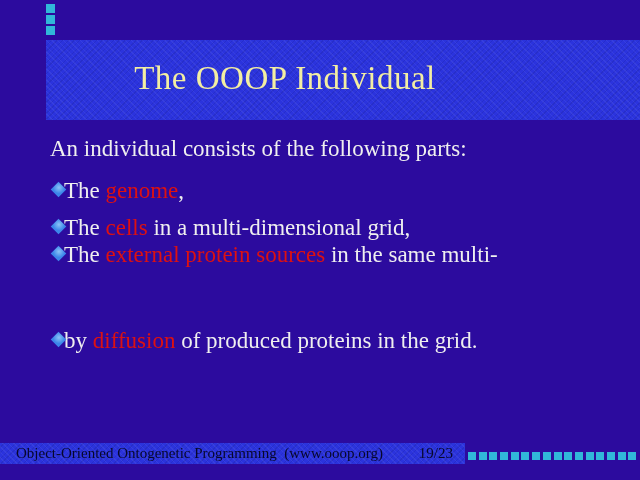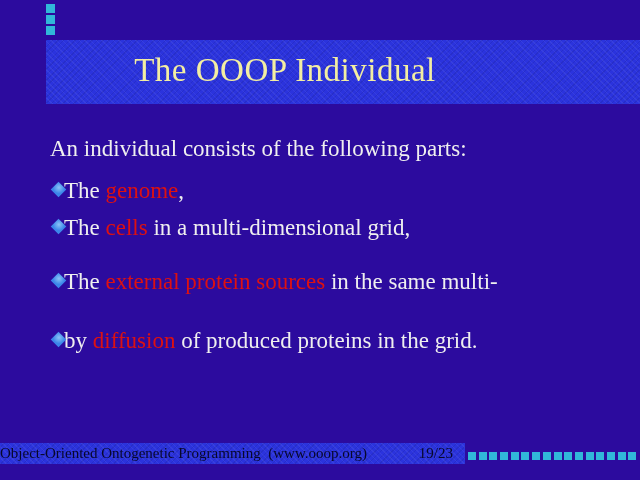--- a/index.html
+++ b/index.html
@@ -11,62 +11,62 @@
   .slide{position:absolute;inset:0;}
 
   
   .top-dots{position:absolute;left:46px;top:4px;display:flex;flex-direction:column;gap:2px;}
   .top-dots .sq{width:9px;height:9px;background:var(--cyan,#31b7d9);}
   .bottom-dots{position:absolute;left:468px;top:452px;display:flex;flex-direction:row;gap:2.7px;}
   .bottom-dots .sq{width:8px;height:8px;background:var(--cyan,#31b7d9);}
 
   
   .title-banner{
-    position:absolute;left:46px;top:40px;right:0;height:64px;
+    position:absolute;left:46px;top:40px;right:0;height:80px;
     background:var(--panel,#2b33dd);
     background-image:
       repeating-linear-gradient(45deg, rgba(255,255,255,0.06) 0 1px, transparent 1px 4px),
       repeating-linear-gradient(-45deg, rgba(0,0,40,0.10) 0 1px, transparent 1px 4px);
     display:flex;align-items:center;justify-content:center;
     padding-right:116px;box-sizing:border-box;
   }
   .title-banner h1{
     margin:0;font-size:33px;font-weight:normal;letter-spacing:0.5px;
     color:var(--title,#f3eea2);transform:translateY(-2px);
   }
 
   
   .intro{
     position:absolute;left:50px;top:135px;
     font-size:23px;color:var(--body,#efefef);line-height:27px;white-space:nowrap;
   }
   .bullet-item{position:absolute;left:46px;display:flex;align-items:flex-start;}
   .bullet-item:nth-of-type(1){top:177px;}
   .bullet-item:nth-of-type(2){top:214px;}
-  .bullet-item:nth-of-type(3){top:268px;}
+  .bullet-item:nth-of-type(3){top:241px;}
   .bullet-item:nth-of-type(4){top:327px;}
   .diamond{
     width:11px;height:11px;margin:7px 0 0 7px;flex:0 0 auto;
     background:radial-gradient(circle at 40% 35%, var(--bullet-hi,#8cc3f6) 0%, var(--bullet,#3c86ea) 60%);
     transform:rotate(45deg);
   }
   .bullet-text{margin-left:0;font-size:23px;line-height:27px;color:var(--body,#efefef);}
   .bullet-line{white-space:nowrap;}
   .seg-body{color:var(--body,#efefef);}
   .seg-accent{color:var(--red,#dd1111);}
 
   
   .footer-bar{
     position:absolute;left:0;top:443px;width:465px;height:21px;
     background:var(--panel,#2b33dd);
     background-image:
       repeating-linear-gradient(45deg, rgba(255,255,255,0.06) 0 1px, transparent 1px 4px),
       repeating-linear-gradient(-45deg, rgba(0,0,40,0.10) 0 1px, transparent 1px 4px);
     display:flex;align-items:center;justify-content:space-between;
-    padding:0 12px 0 0;box-sizing:border-box;
+    padding:0 12px 0 16px;box-sizing:border-box;
     font-size:15px;color:var(--footer,#07072a);
   }
   .footer-bar span{white-space:nowrap;}
 </style>
 </head>
 <body style="--bg: #2c0b9e; --panel: #2b33dd; --title: #f3eea2; --body: #efefef; --red: #dd1111; --bullet: #3c86ea; --bullet-hi: #8cc3f6; --cyan: #31b7d9; --footer: #07072a;">
 
 <div class="slide">
 
   <div class="top-dots">

